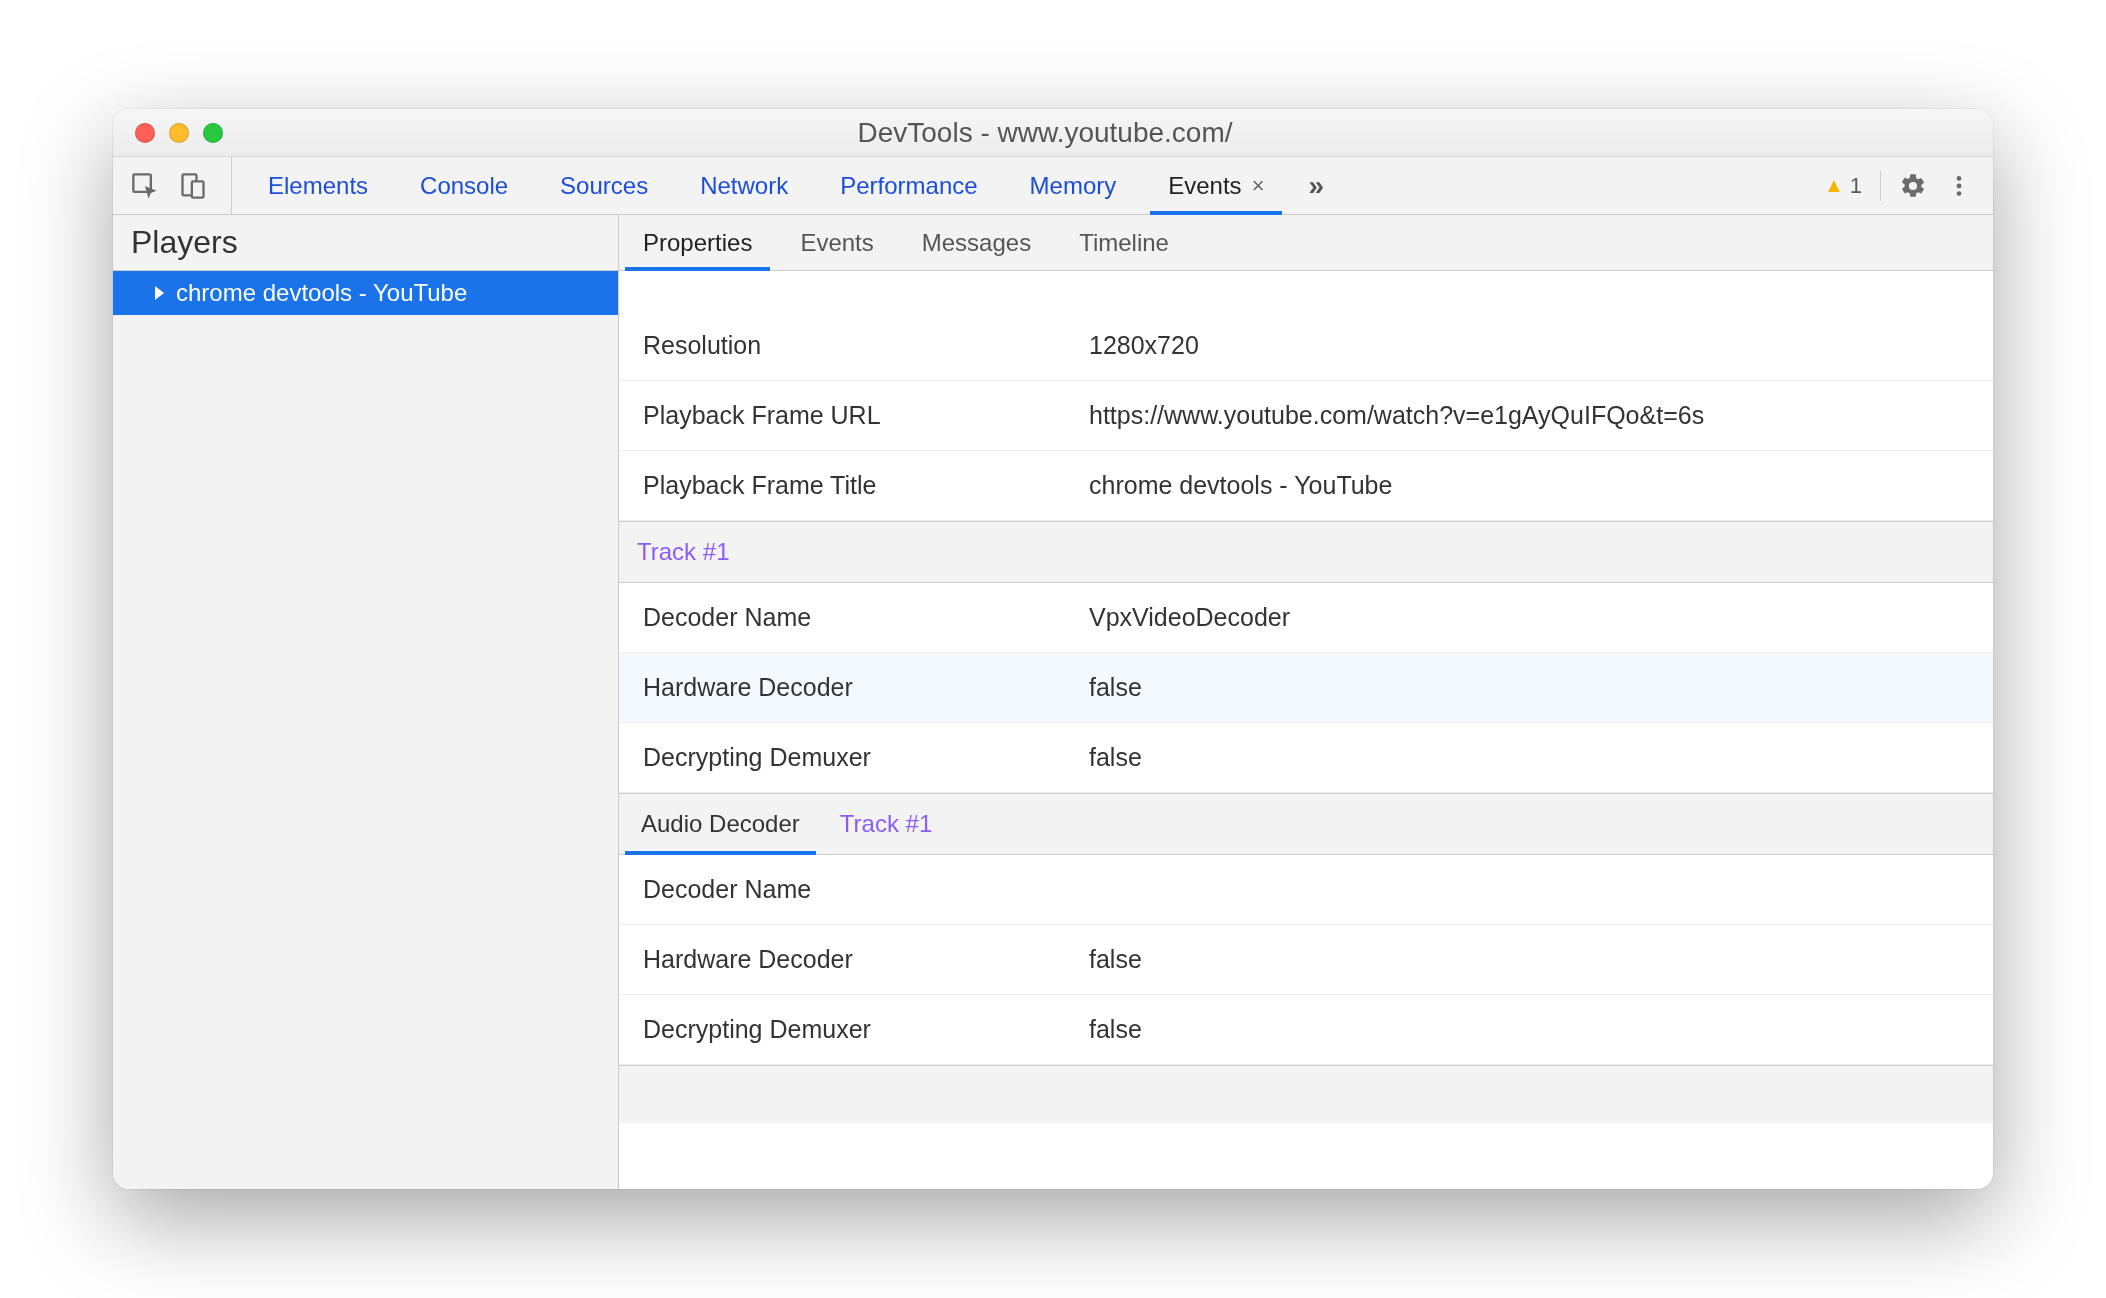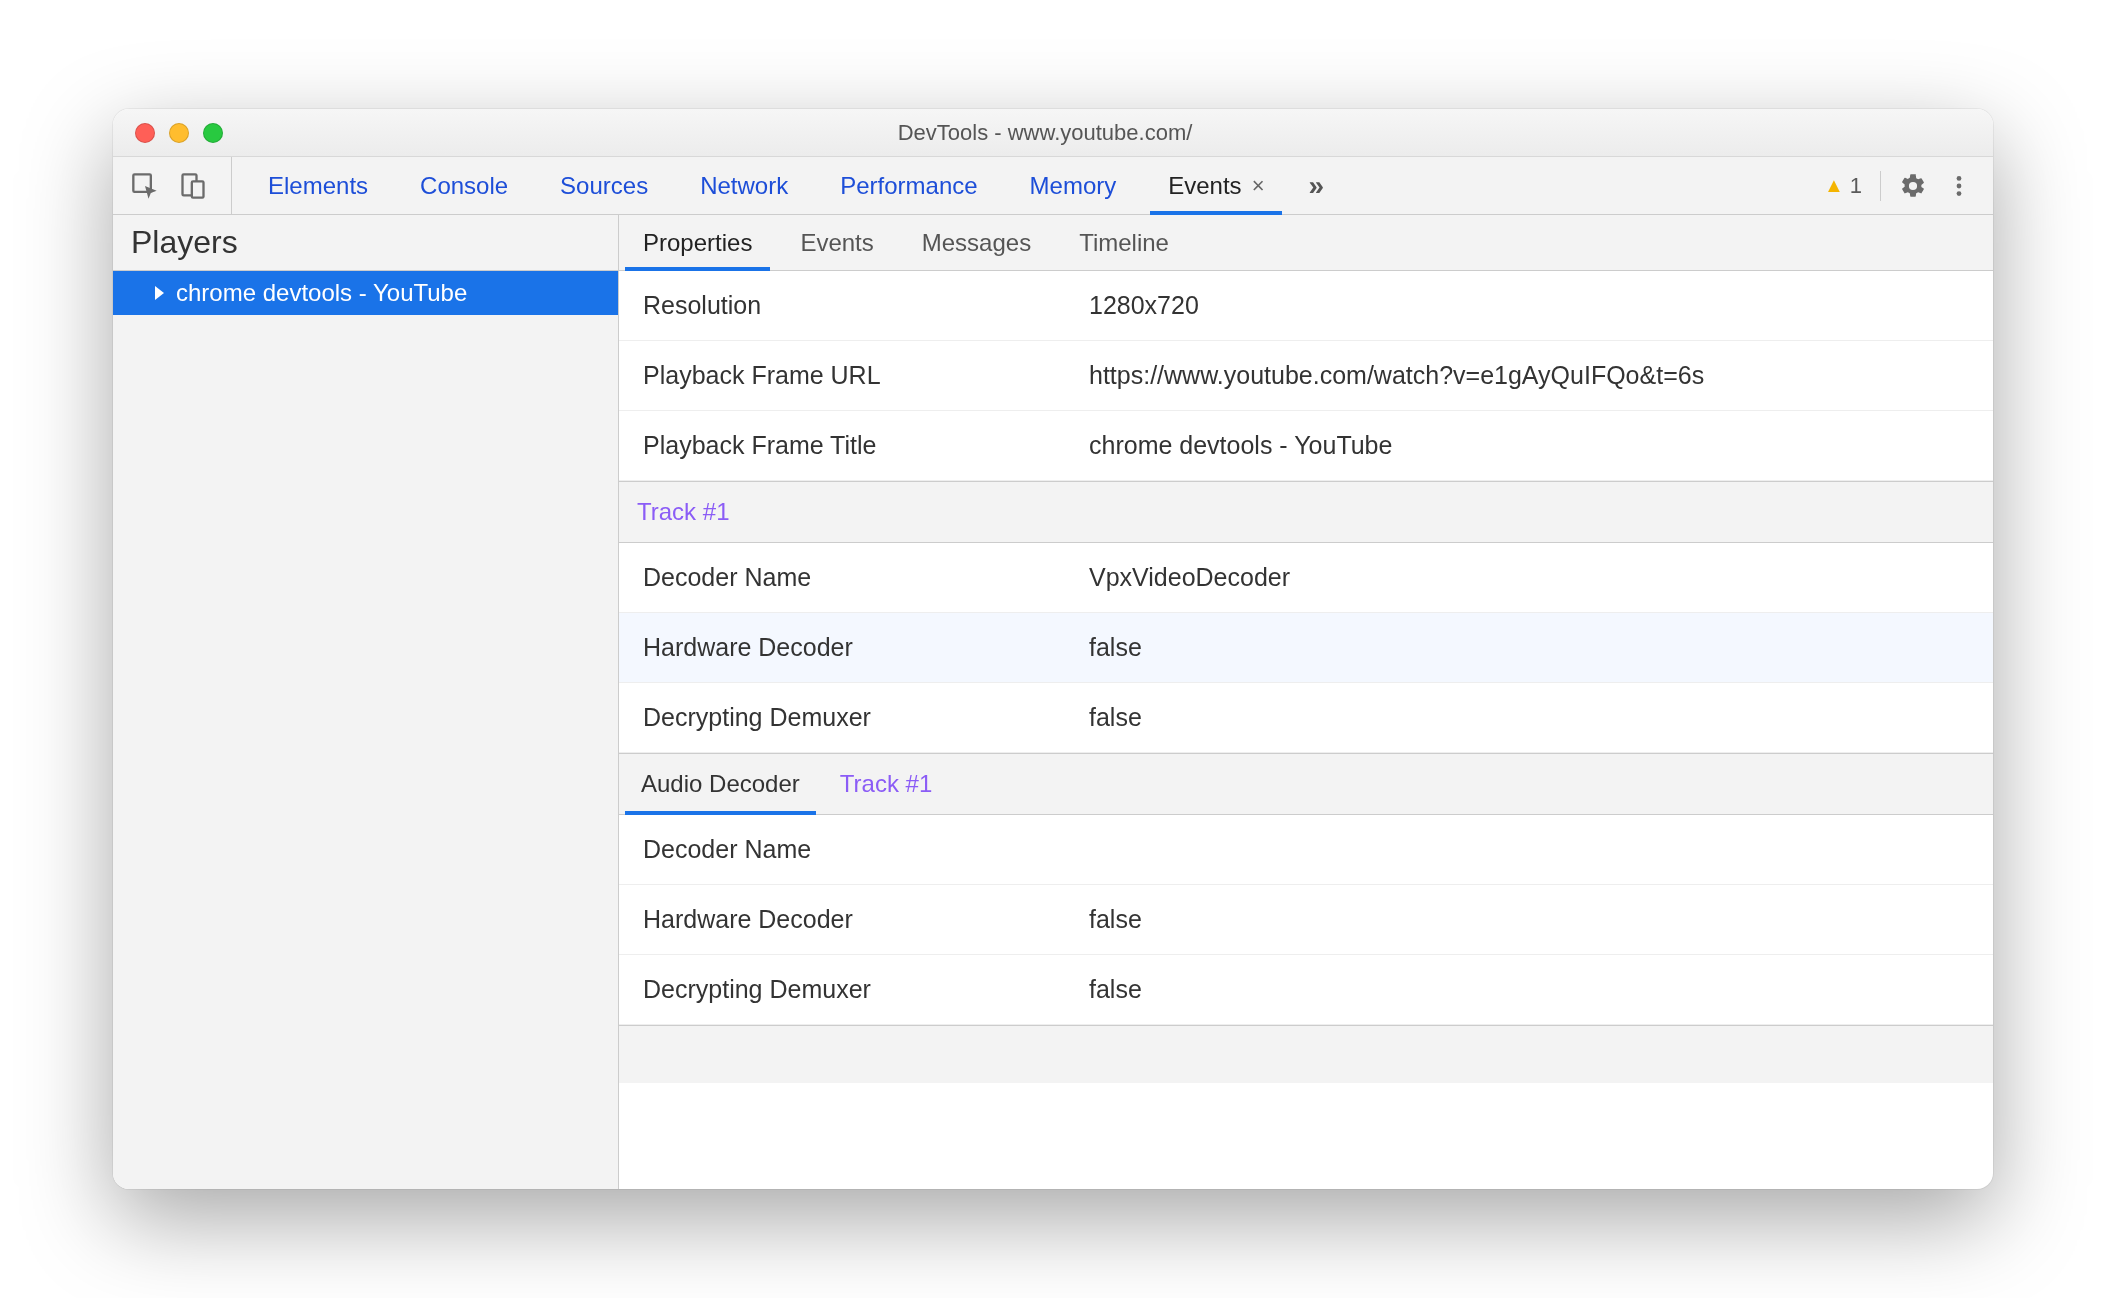--- a/index.html
+++ b/index.html
@@ -36,21 +36,21 @@
   .tl-dot {
     width: 20px; height: 20px; border-radius: 50%;
     box-shadow: inset 0 0 0 1px rgba(0,0,0,0.15);
   }
   .tl-close { background: #ff5f57; }
   .tl-min   { background: #ffbd2e; }
   .tl-max   { background: #28c940; }
   .titlebar-title {
     position: absolute; left: 0; right: 16px;
     text-align: center;
-    font-size: 22px; color: #555; font-weight: 400;
+    font-size: 28px; color: #555; font-weight: 400;
   }
 
   
   .toolbar {
     height: 58px;
     background: #f3f3f3;
     border-bottom: 1px solid #ccc;
     display: flex; align-items: stretch;
     font-size: 24px; color: #5a5a5a;
   }
@@ -127,20 +127,21 @@
     width: 0; height: 0;
     border-top: 7px solid transparent;
     border-bottom: 7px solid transparent;
     border-left: 9px solid #fff;
   }
 
   .main {
     flex: 1;
     display: flex; flex-direction: column;
     min-width: 0;
+    gap: 40px;
   }
   .subtabs {
     height: 56px;
     background: #f3f3f3;
     border-bottom: 1px solid #ccc;
     display: flex; align-items: stretch;
     font-size: 24px; color: #555;
   }
   .subtab {
     display: flex; align-items: center;

